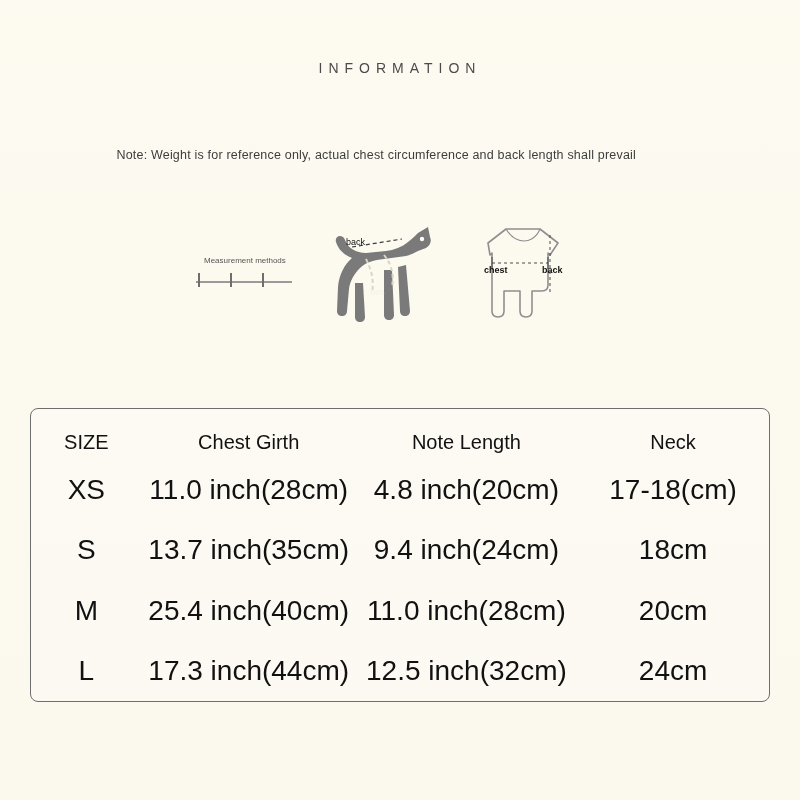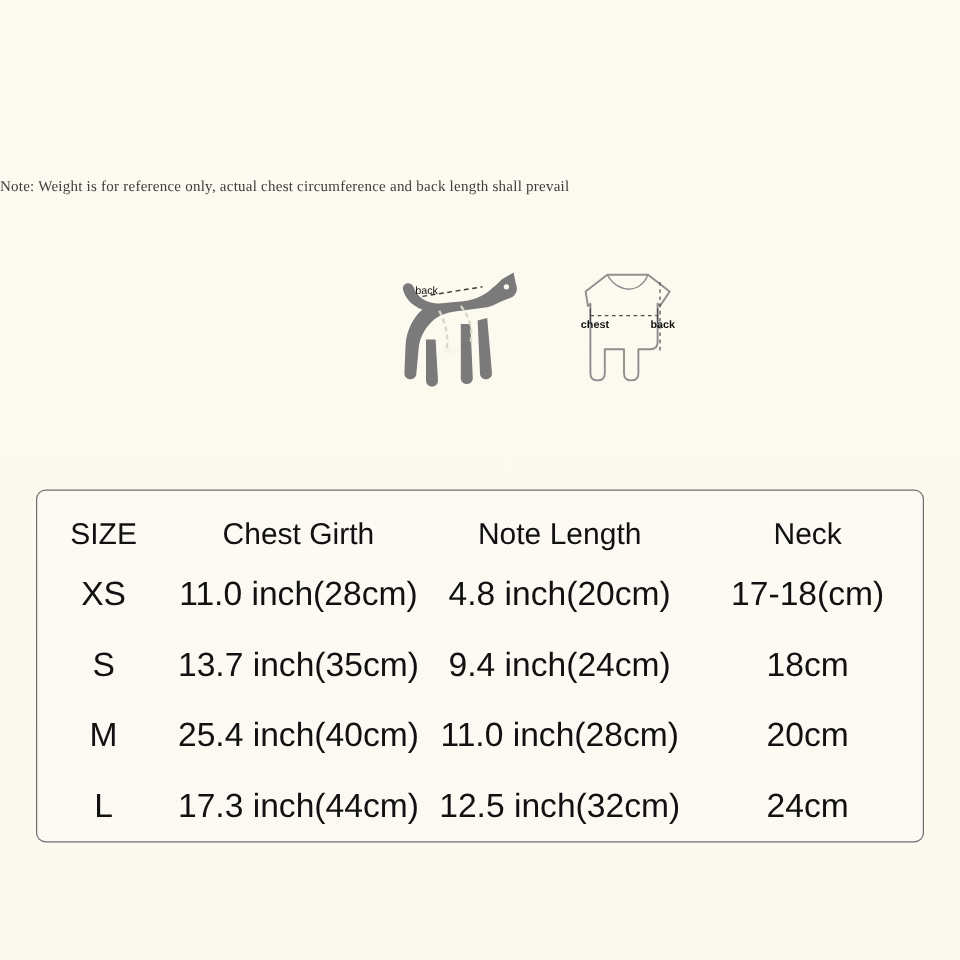--- a/index.html
+++ b/index.html
@@ -29,25 +29,24 @@
     font-size: 14px;
     letter-spacing: 6px;
     color: #4a4a4a;
     font-family: "Liberation Sans", sans-serif;
   }
   .note {
     position: absolute;
     top: 148px;
     left: 0;
     width: 636px;
-    text-align: left;
+    text-align: right;
     font-size: 12.5px;
     color: #3d3d3d;
     letter-spacing: 0.2px;
-    font-family: Liberation Serif, serif;
   }
   
   .diagram {
     position: absolute;
     top: 205px;
     left: 0;
     width: 800px;
     height: 135px;
   }
   
@@ -138,43 +137,51 @@
     font-family: "Liberation Sans", sans-serif;
     color: #111;
   }
   table.size-table th,
   table.size-table td {
     text-align: center;
     font-weight: normal;
     padding: 0;
   }
   table.size-table thead th {
-    font-size: 25px;
+    font-size: 20px;
     padding-top: 22px;
     padding-bottom: 6px;
   }
   table.size-table tbody td {
     font-size: 28px;
     height: 45px;
   }
   col.c-size  { width: 15%; }
   col.c-chest { width: 29%; }
   col.c-back  { width: 30%; }
   col.c-neck  { width: 26%; }
 </style>
 </head>
 <body>
 
 <div class="page">
 
+  <div class="heading">INFORMATION</div>
 
   <div class="note">Note: Weight is for reference only, actual chest circumference and back length shall prevail</div>
 
   <div class="diagram">
 
+    <div class="ruler">
+      <div class="lbl">Measurement methods</div>
+      <div class="bar"></div>
+      <div class="tick t1"></div>
+      <div class="tick t2"></div>
+      <div class="tick t3"></div>
+    </div>
 
     <div class="dog-wrap">
       <svg width="120" height="120" viewBox="0 0 120 120">
         <path fill="#7a7a7a" d="M96,18 L106,12 L108,22 C110,26 108,31 104,33 L96,36 C92,38 88,40 84,41
           L62,44 C52,45 44,47 38,53 C32,59 28,66 27,74 L25,96 C25,99 23,101 20,101
           C17,101 15,99 15,96 L16,72 C17,60 22,50 30,43 C22,40 16,34 14,27
           C13,24 15,21 18,21 C20,21 22,22 23,25 C26,33 34,38 44,38 L64,36
           C72,35 80,32 86,27 C90,24 93,21 96,18 Z"></path>
         <path fill="#7a7a7a" d="M33,68 L41,68 L43,102 C43,105 41,107 38,107 C35,107 33,105 33,102 Z"></path>
         <path fill="#7a7a7a" d="M62,55 L70,55 L72,100 C72,103 70,105 67,105 C64,105 62,103 62,100 Z"></path>

